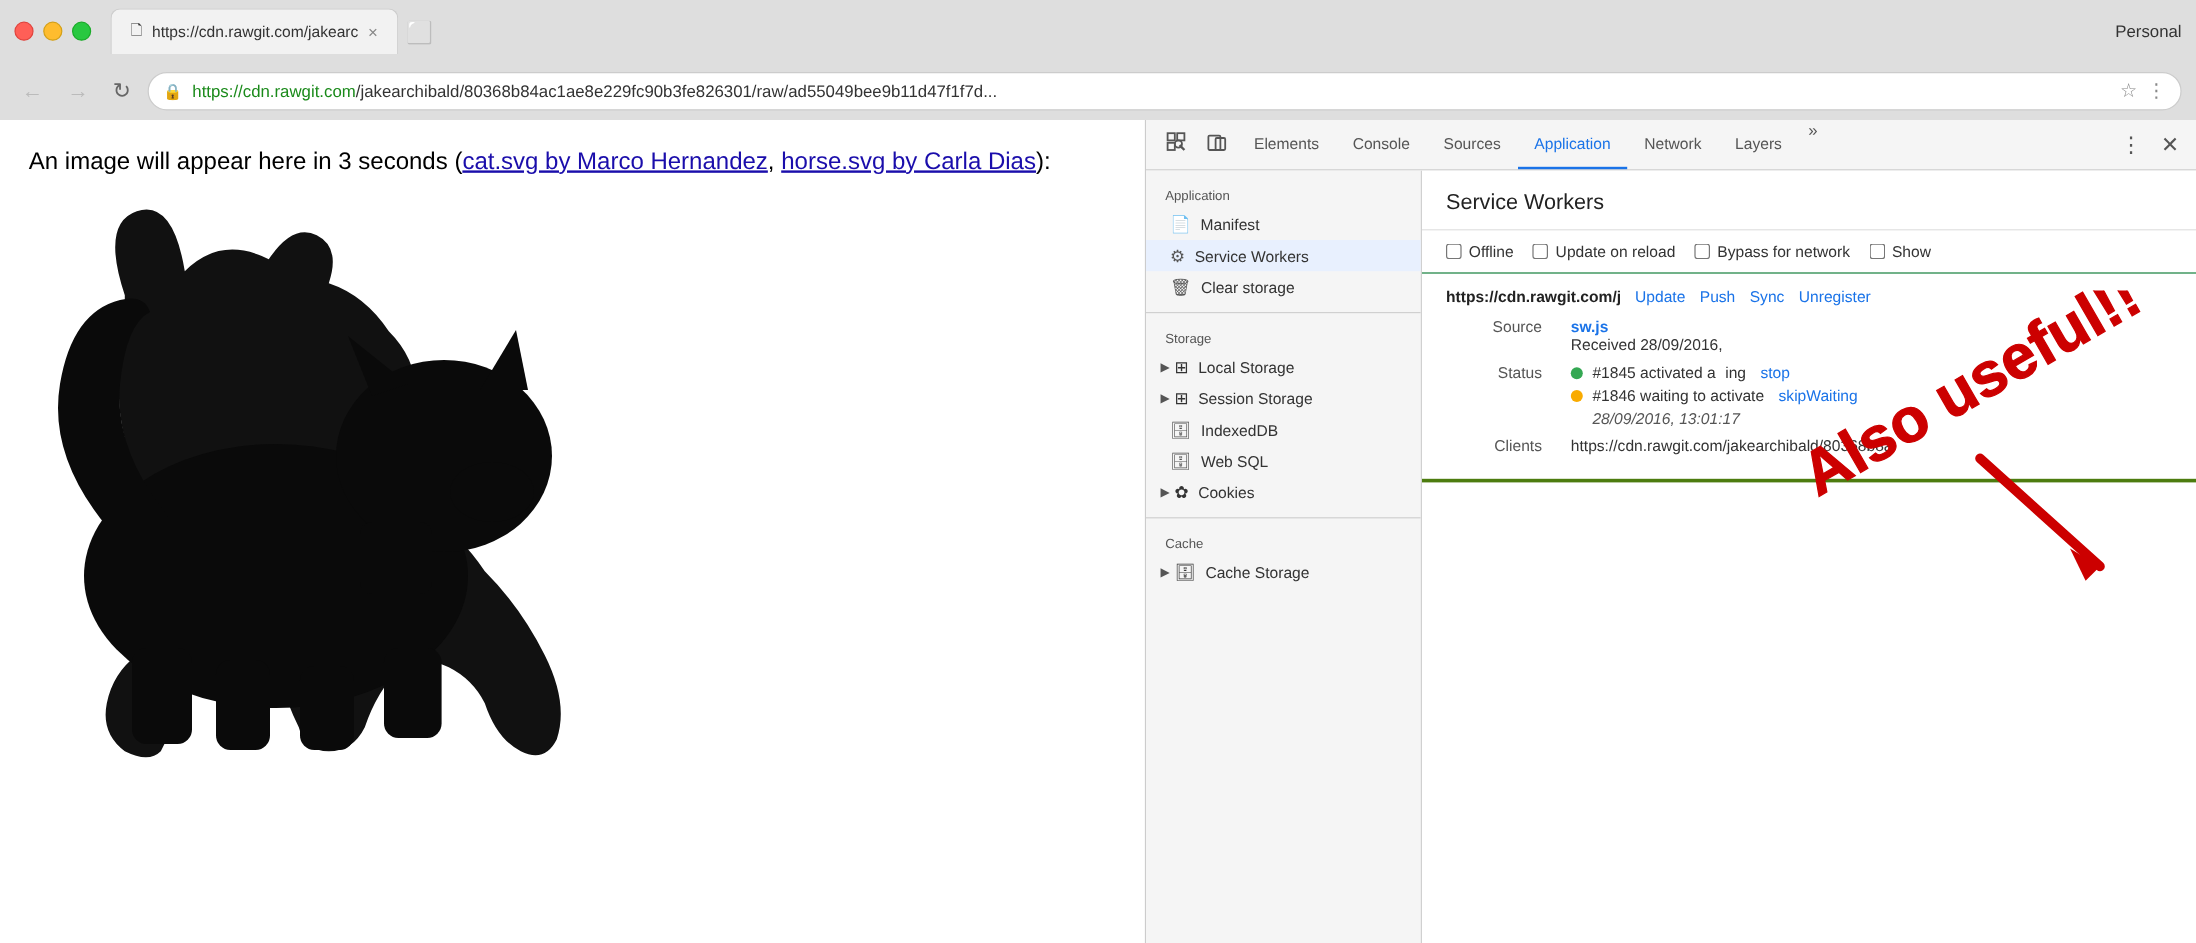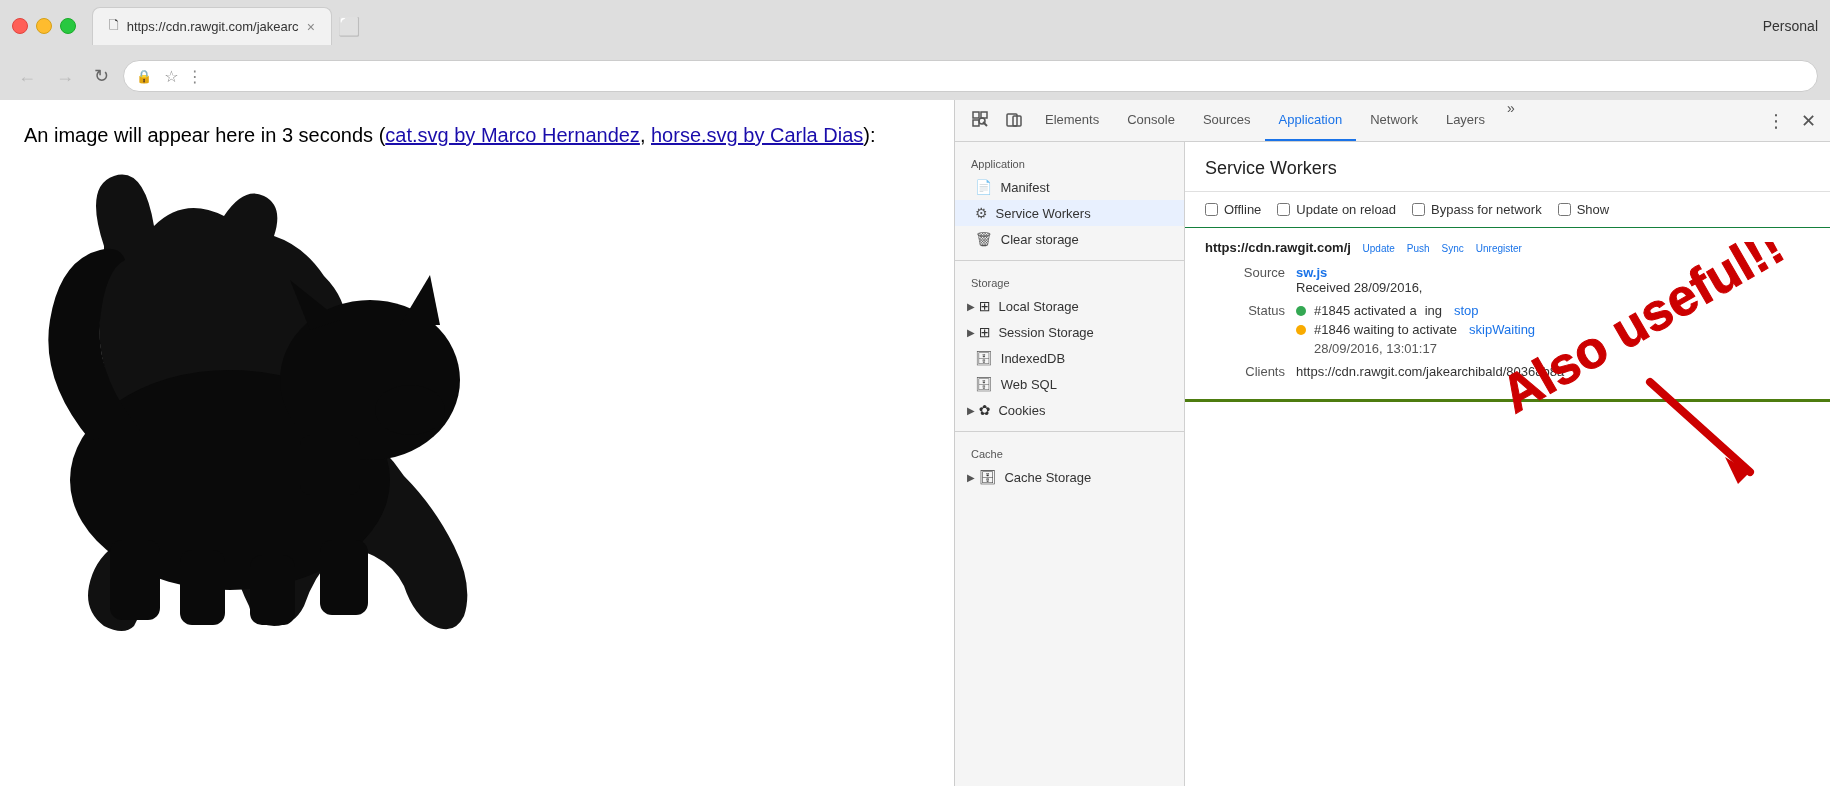--- a/index.html
+++ b/index.html
@@ -75,23 +75,23 @@
     .devtools-panel-title { font-size: 18px; font-weight: 400; color: #222; }
 
     
     .sw-options { display: flex; align-items: center; gap: 16px; padding: 10px 20px; border-bottom: 1px solid #15803d; flex-wrap: wrap; }
     .sw-option { display: flex; align-items: center; gap: 6px; font-size: 13px; color: #333; cursor: pointer; }
     .sw-option input[type="checkbox"] { cursor: pointer; }
 
     .sw-entry { padding: 12px 20px; border-bottom: 3px solid #4d7c0f; }
     .sw-url { font-size: 13px; font-weight: 500; color: #222; margin-bottom: 10px; }
     .sw-url-actions { display: inline-flex; gap: 12px; margin-left: 8px; }
-    .sw-url-action { color: #1a73e8; font-size: 10px; cursor: pointer; text-decoration: none; }
-
-    .sw-row { display: grid; grid-template-columns: 80px 1fr; gap: 11px; margin-bottom: 8px; align-items: start; }
+    .sw-url-action { color: #1a73e8; font-size: 13px; cursor: pointer; text-decoration: none; }
+
+    .sw-row { display: grid; grid-template-columns: 80px 1fr; gap: 24px; margin-bottom: 8px; align-items: start; }
     .sw-label { font-size: 13px; color: #555; text-align: right; }
     .sw-value { font-size: 13px; color: #333; }
     .sw-value a { color: #1a73e8; text-decoration: none; }
     .sw-status-row { display: flex; align-items: flex-start; flex-direction: column; gap: 4px; }
     .sw-status-item { display: flex; align-items: center; gap: 8px; }
     .status-dot { width: 10px; height: 10px; border-radius: 50%; display: inline-block; flex-shrink: 0; }
     .status-dot.green { background: #34a853; }
     .status-dot.yellow { background: #f9ab00; }
     .sw-stop-link { color: #1a73e8; font-size: 13px; cursor: pointer; text-decoration: none; margin-left: 4px; }
     .sw-skip-link { color: #1a73e8; font-size: 13px; cursor: pointer; text-decoration: none; margin-left: 4px; }
@@ -124,20 +124,23 @@
     </div>
     <span class="profile-label">Personal</span>
   </div>
 
   <div class="address-bar">
     <button class="nav-btn disabled">←</button>
     <button class="nav-btn disabled">→</button>
     <button class="nav-btn">↻</button>
     <div class="url-bar">
       <span class="url-lock">🔒</span>
+      <span class="url-text">
+        <span style="color:#1a8a1a;">https://</span><span style="color:#1a8a1a;">cdn.rawgit.com</span><span>/jakearchibald/80368b84ac1ae8e229fc90b3fe826301/raw/ad55049bee9b11d47f1f7d...</span>
+      </span>
       <span class="url-star">☆</span>
       <span class="url-menu">⋮</span>
     </div>
   </div>
 
   <div class="main-area">
 
     <div class="page-content">
       <div class="page-text">
         <span>An image will appear here in 3 seconds (</span><a class="page-link">cat.svg by Marco Hernandez</a><span>, </span><a class="page-link">horse.svg by Carla Dias</a><span>):</span>
@@ -360,21 +363,21 @@
                   <span class="status-dot green"></span>
                   <span>#1845 activated a</span>
                   <span>ing</span>
                   <a class="sw-stop-link">stop</a>
                 </div>
                 <div class="sw-status-item">
                   <span class="status-dot yellow"></span>
                   <span>#1846 waiting to activate</span>
                   <a class="sw-skip-link">skipWaiting</a>
                 </div>
-                <div style="font-size:13px; color:#555; margin-left:18px;">28/09/2016, 13:01:17</div>
+                <div style="font-size:13px; color:#555; margin-left:18px;font-style:italic;">28/09/2016, 13:01:17</div>
               </div>
             </div>
 
             <div class="sw-row">
               <span class="sw-label">Clients</span>
               <div class="sw-clients">https://cdn.rawgit.com/jakearchibald/80368b8a</div>
             </div>
           </div>
 
           <div style="position:absolute; top:100px; right:40px; pointer-events:none; z-index:10;">

